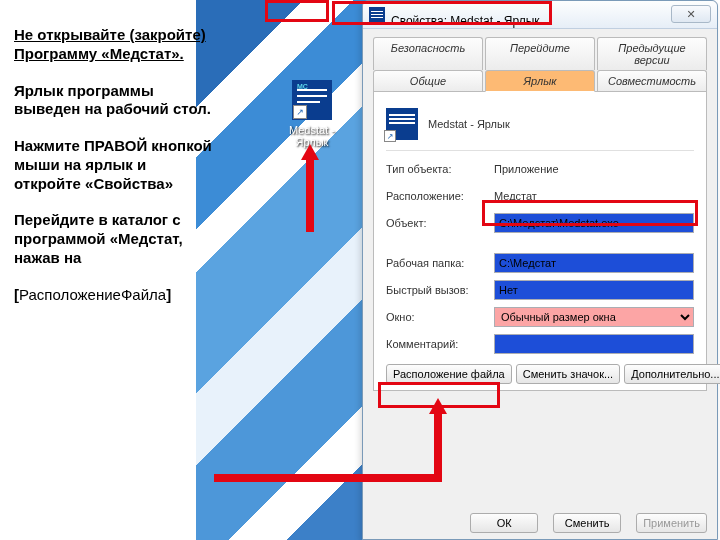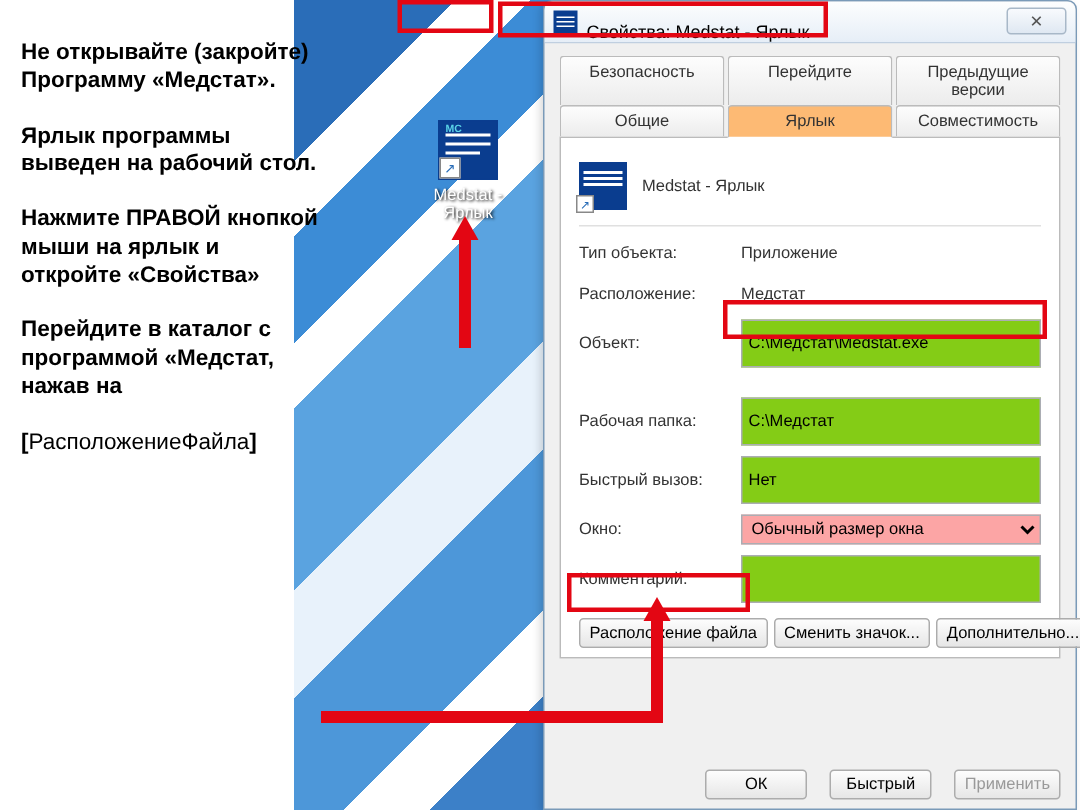--- a/index.html
+++ b/index.html
@@ -26,21 +26,21 @@
   
   .instructions {
     position: absolute;
     left: 14px; top: 26px;
     width: 198px;
     font-family: Arial, sans-serif;
     font-size: 15px;
     color: #000;
     line-height: 1.25;
   }
-  .instructions .p1 { font-weight: bold; margin-bottom: 18px; }
+  .instructions .p1 { font-weight: bold; margin-bottom: 18px; text-decoration: underline; }
   .instructions .p2 { font-weight: bold; text-align: left; margin-bottom: 18px; }
   .instructions .p3 { font-weight: bold; margin-bottom: 18px; }
   .instructions .p4 { font-weight: bold; margin-bottom: 18px; }
   .instructions .p5 { font-weight: bold; }
   .instructions .p5 .norm { font-weight: normal; }
 
   
   .desk-icon {
     position: absolute;
     left: 280px; top: 80px;
@@ -99,21 +99,21 @@
   .titlebar .close-btn {
     position:absolute; right:6px; top:4px;
     width:40px; height:18px;
     border:1px solid #a8b8c8; border-radius:3px;
     background:linear-gradient(#f8fafd,#dfe8f2);
     display:flex; align-items:center; justify-content:center;
     font-size:11px; color:#555;
     font-family: Arial;
   }
   .tabs-area { padding: 8px 10px 0; }
-  .tab-row { display:flex; gap:2px; }
+  .tab-row { display:flex; gap:2px;font-style:italic; }
   .tab {
     flex:1;
     font-size:11px;
     text-align:center;
     padding:4px 2px;
     background:linear-gradient(#fdfdfd,#ececec);
     border:1px solid #bbb;
     border-bottom:none;
     border-radius:3px 3px 0 0;
     color:#333;
@@ -134,25 +134,25 @@
     color:#333;
   }
   .head-row { display:flex; align-items:center; gap:10px; padding:6px 0 10px; border-bottom:1px solid #e0e0e0; margin-bottom:8px;}
   .head-row .big-icon { width:32px; height:32px; background:#0a3d8f; position:relative; }
   .head-row .big-icon::after{content:"";position:absolute;left:3px;right:3px;top:6px;height:2px;background:#fff;box-shadow:0 4px 0 #fff,0 8px 0 #fff;}
   .head-row .big-icon .sa{position:absolute;bottom:-2px;left:-2px;width:12px;height:12px;background:#fff;border:1px solid #888;font-size:8px;color:#2a6db8;display:flex;align-items:center;justify-content:center;}
   .field-row { display:flex; align-items:center; margin:7px 0; min-height:20px;}
   .field-label { width:108px; color:#333; }
   .field-value { flex:1; color:#333; }
   .field-input {
-    flex:1; height:32px;
+    flex:1; height:20px;
     border:1px solid #abadb3;
     padding:1px 4px;
     font-size:11px;
-    background:#84cc16;
+    background:#1d4ed8;
   }
   .field-select {
     flex:1; height:20px;
     border:1px solid #abadb3;
     font-size:11px;
     padding:1px 2px;
     background:#fca5a5;
   }
   .btn-row { display:flex; gap:4px; margin-top:10px; }
   .win-btn {
@@ -277,21 +277,21 @@
       <div class="btn-row">
         <button class="win-btn">Расположение файла</button>
         <button class="win-btn">Сменить значок...</button>
         <button class="win-btn">Дополнительно...</button>
       </div>
     </div>
   </div>
 
   <div class="dlg-footer">
     <button class="win-btn">ОК</button>
-    <button class="win-btn">Быстрый</button>
+    <button class="win-btn">Сменить</button>
     <button class="win-btn disabled">Применить</button>
   </div>
 </div>
 
 <div class="rbox" style="left:332px; top:1px; width:220px; height:24px;"></div>
 
 <div class="rbox" style="left:482px; top:200px; width:216px; height:26px;"></div>
 
 <div class="rbox" style="left:378px; top:382px; width:122px; height:26px;"></div>
 

